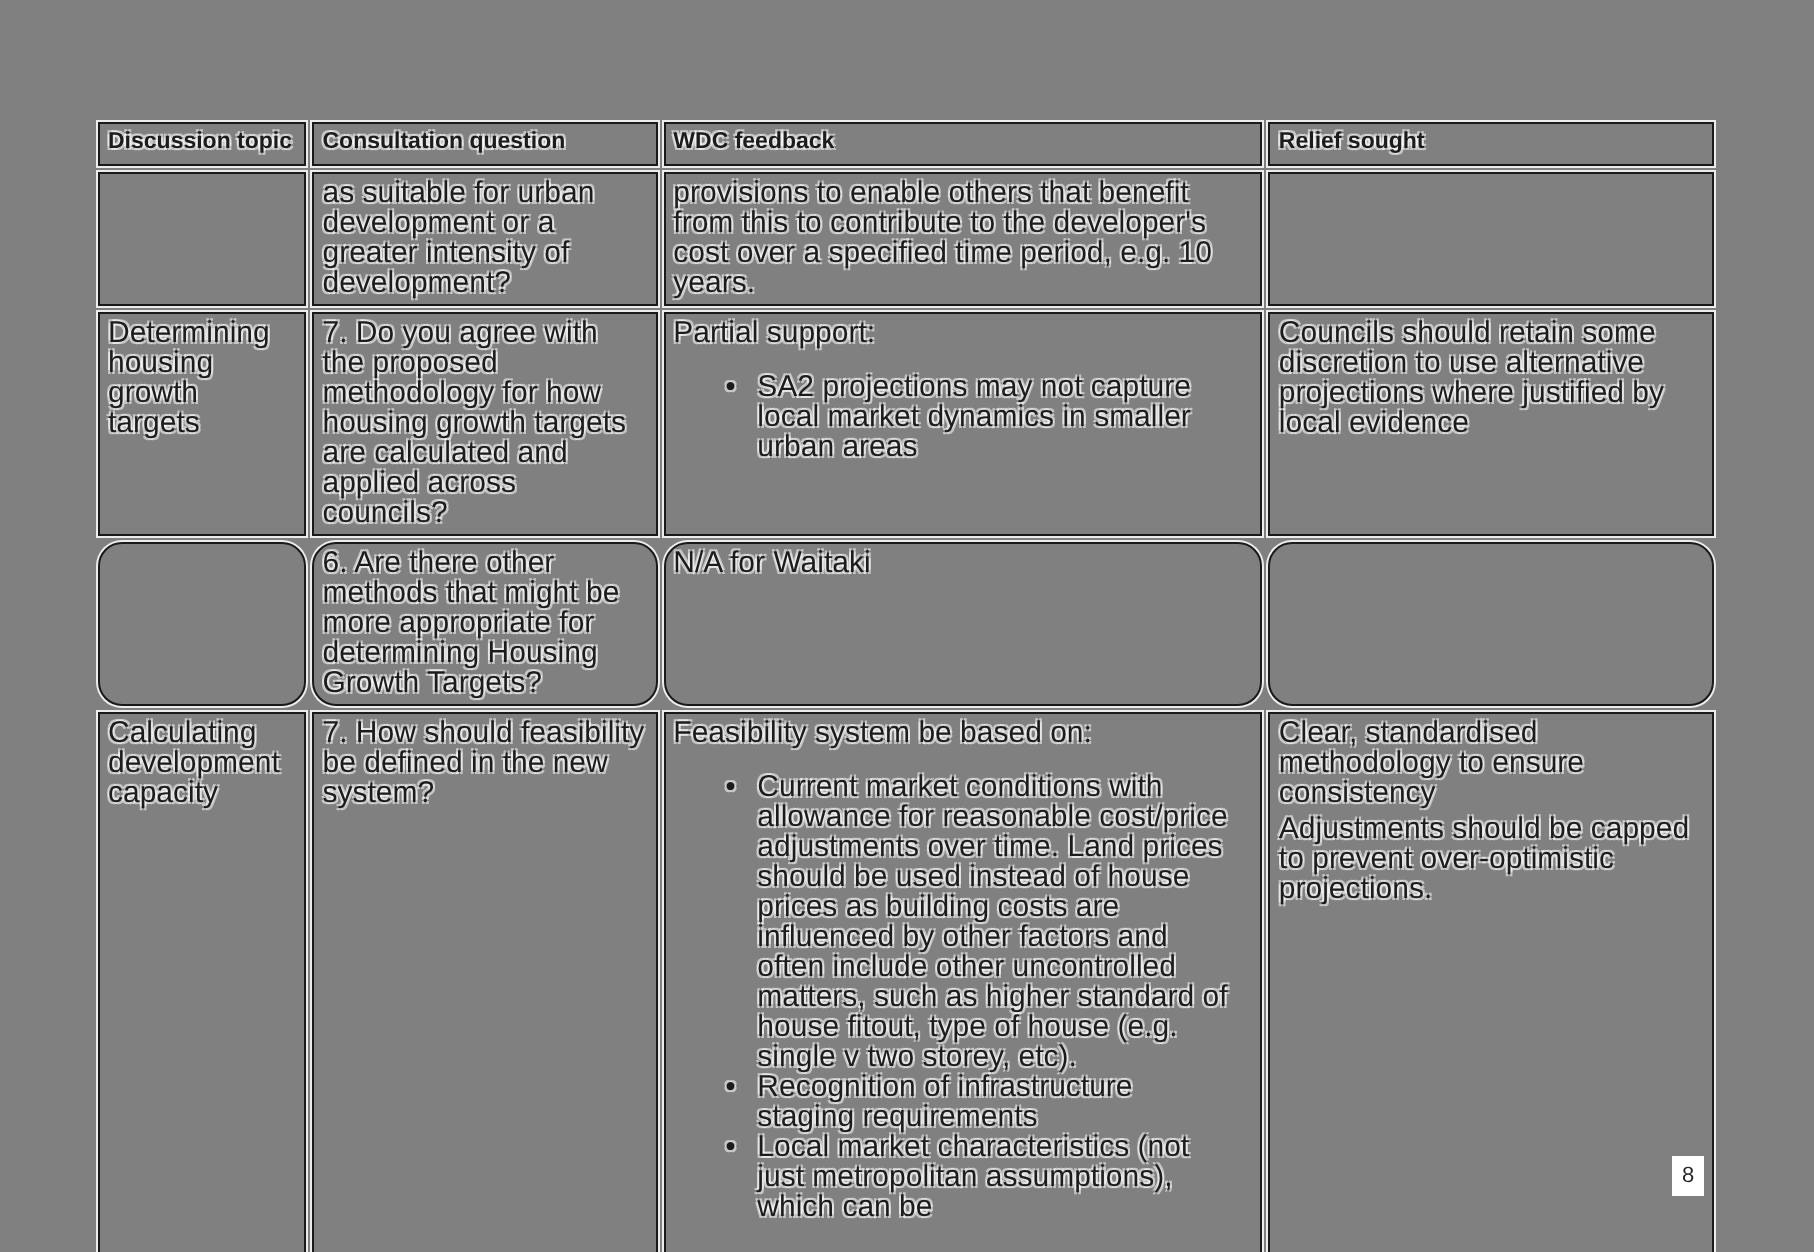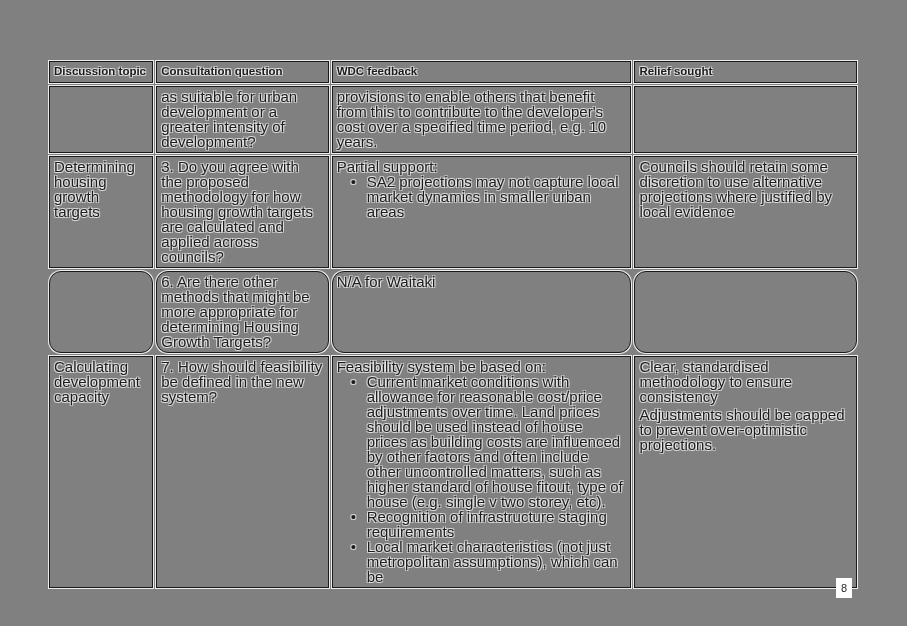--- a/index.html
+++ b/index.html
@@ -50,21 +50,21 @@
   .col-feedback { width: 299px; }
   .col-relief   { width: 222px; }
   tr.row-0 td { height: 62px; }
   tr.row-1 td { height: 74px; }
   tr.row-2 td { height: 79px; border-radius: 12px; }
   tr.row-3 td { height: 228px; }
   .para { margin: 0; }
   .para + .para { margin-top: 3px; }
   ul.bullets {
     list-style: none;
-    margin: 0;
+    margin: 12px;
     padding: 0;
   }
   ul.bullets li {
     position: relative;
     padding-left: 22px;
     margin: 0 0 0 8px;
   }
   ul.bullets li::before {
     content: "\2022";
     position: absolute;
@@ -114,21 +114,21 @@
       <td>
             <div class="para"></div>
           </td>
     </tr>
 
     <tr class="row-1">
       <td>
             <div class="para">Determining housing growth targets</div>
           </td>
       <td>
-            <div class="para">3. Do you agree with the proposed methodology for how housing growth targets are calculated and applied across councils?</div>
+            <div class="para">7. Do you agree with the proposed methodology for how housing growth targets are calculated and applied across councils?</div>
           </td>
       <td>
         <div class="para">Partial support:</div>
         <ul class="bullets">
           <li>SA2 projections may not capture local market dynamics in smaller urban areas</li>
         </ul>
       </td>
       <td>
             <div class="para">Councils should retain some discretion to use alternative projections where justified by local evidence</div>
           </td>

